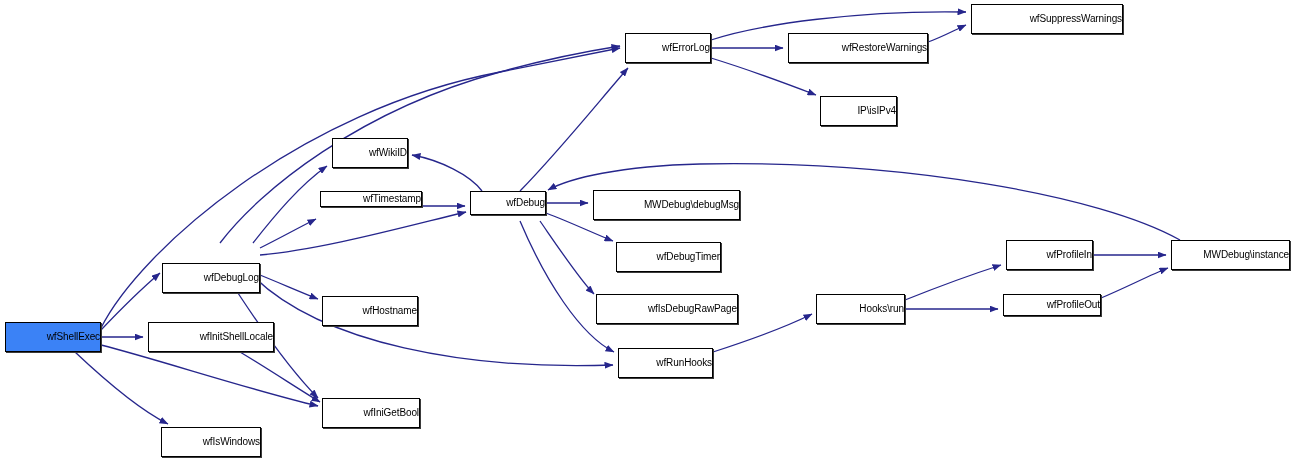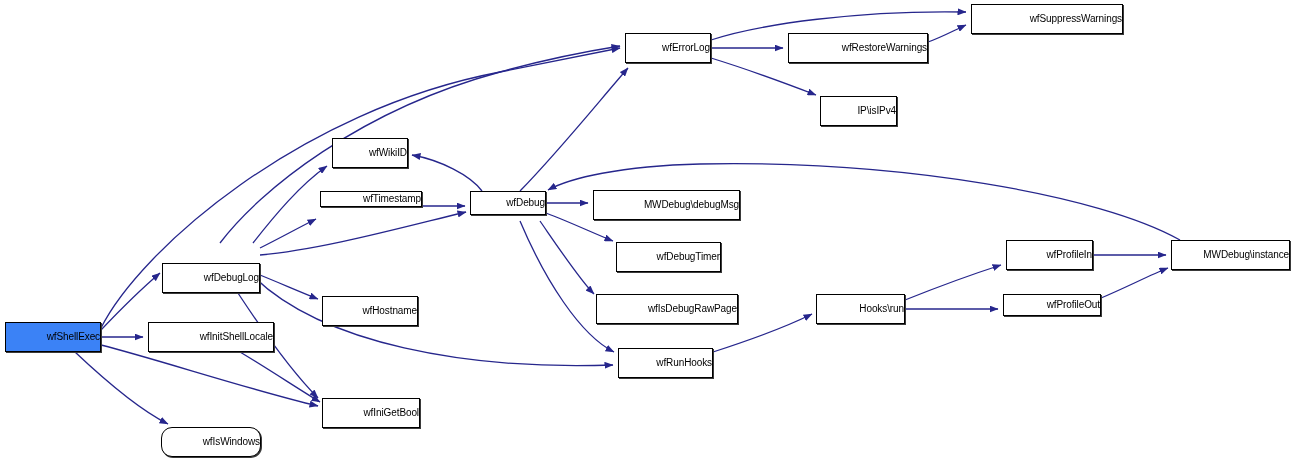--- a/index.html
+++ b/index.html
@@ -94,21 +94,21 @@
   <div id="node-group">
       <div class="node highlight" style="left: 5px; top: 322px; width: 96px; height: 30px;">
         <span class="node-label">wfShellExec</span>
       </div>
       <div class="node" style="left: 148px; top: 322px; width: 126px; height: 30px;">
         <span class="node-label">wfInitShellLocale</span>
       </div>
       <div class="node" style="left: 162px; top: 243px; width: 98px; height: 30px; margin-top: 20px;">
         <span class="node-label">wfDebugLog</span>
       </div>
-      <div class="node" style="left: 161px; top: 427px; width: 100px; height: 30px; border-radius: 11px;">
+      <div class="node" style="left: 161px; top: 427px; width: 100px; height: 30px;">
         <span class="node-label">wfIsWindows</span>
       </div>
       <div class="node" style="left: 332px; top: 138px; width: 76px; height: 30px;">
         <span class="node-label">wfWikiID</span>
       </div>
       <div class="node" style="left: 320px; top: 191px; width: 102px; height: 16px;">
         <span class="node-label">wfTimestamp</span>
       </div>
       <div class="node" style="left: 322px; top: 296px; width: 96px; height: 30px;">
         <span class="node-label">wfHostname</span>

